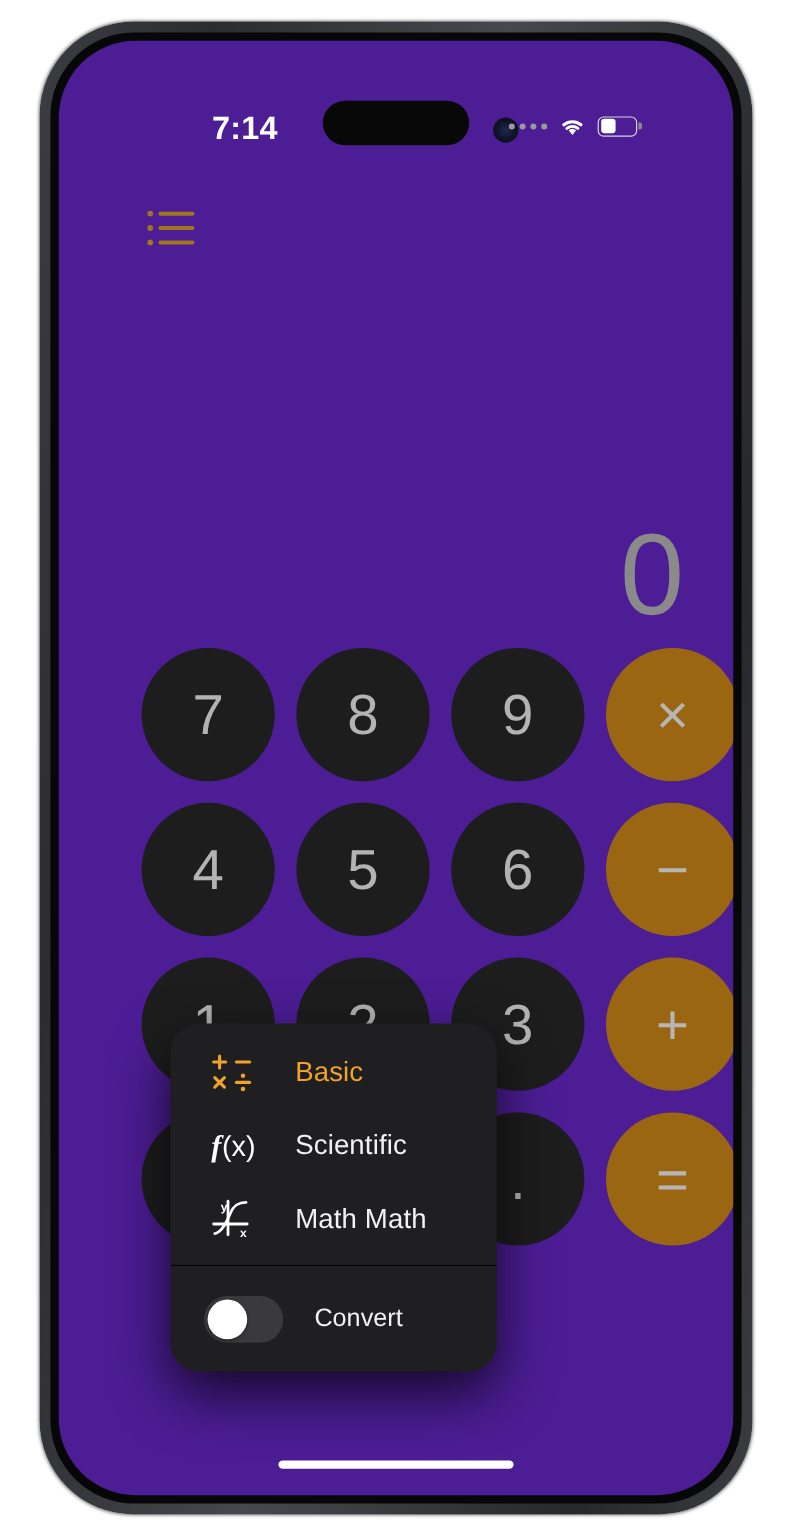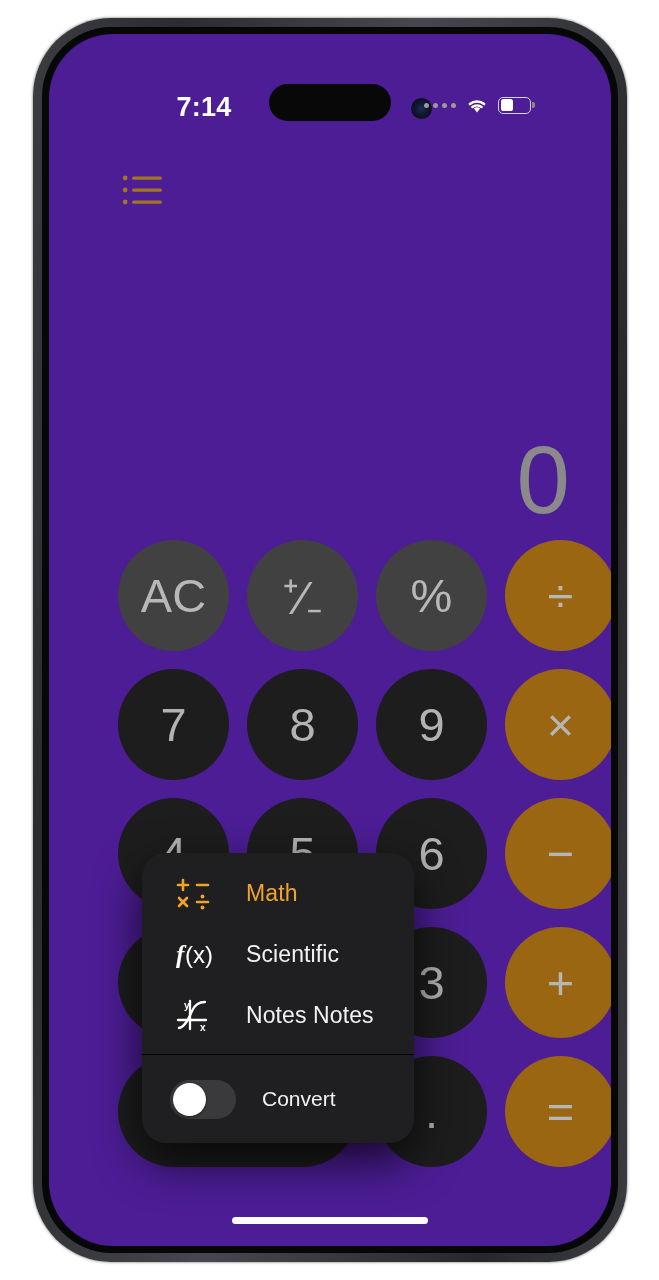--- a/index.html
+++ b/index.html
@@ -217,34 +217,20 @@
           <rect x="10" y="27.4" width="30" height="3.3" rx="1.6" fill="#a0761e"></rect>
         </svg>
       </div>
 
       <div id="display-area">
         <div id="display-value">0</div>
       </div>
 
       <div id="keypad">
 
-        <div class="key-row">
-          <div class="key fn">
-              <span class="glyph">AC</span>
-            </div>
-          <div class="key fn">
-              <span class="glyph">⁺⁄₋</span>
-            </div>
-          <div class="key fn">
-              <span class="glyph">%</span>
-            </div>
-          <div class="key op">
-              <span class="glyph">÷</span>
-            </div>
-        </div>
 
         <div class="key-row">
           <div class="key digit">
               <span class="glyph">7</span>
             </div>
           <div class="key digit">
               <span class="glyph">8</span>
             </div>
           <div class="key digit">
               <span class="glyph">9</span>
@@ -309,21 +295,21 @@
                   <line x1="7" y1="3" x2="7" y2="13"></line>
                   <line x1="21" y1="8" x2="32" y2="8"></line>
                   <line x1="3" y1="21" x2="11" y2="29"></line>
                   <line x1="11" y1="21" x2="3" y2="29"></line>
                   <line x1="21" y1="25" x2="32" y2="25"></line>
                 </g>
                 <circle cx="26.5" cy="19.5" r="1.9" fill="#f0a32a"></circle>
                 <circle cx="26.5" cy="30.5" r="1.9" fill="#f0a32a"></circle>
               </svg>
             </span>
-            <span class="mi-label">Math</span>
+            <span class="mi-label">Basic</span>
           </div>
 
           <div class="menu-item">
             <span class="mi-icon">
               <svg width="42" height="34" viewBox="0 0 42 34">
                 <text x="0" y="25" font-family="Liberation Serif, serif" font-style="italic" font-weight="bold" font-size="25" fill="#ffffff">f</text>
                 <text x="9" y="25" font-family="Liberation Sans, sans-serif" font-size="24" fill="#ffffff">(x)</text>
               </svg>
             </span>
             <span class="mi-label">Scientific</span>
@@ -334,21 +320,21 @@
               <svg width="40" height="36" viewBox="0 0 40 36">
                 <g stroke="#ffffff" stroke-width="2.3" fill="none" stroke-linecap="round">
                   <line x1="14" y1="3" x2="14" y2="31"></line>
                   <line x1="2" y1="22" x2="30" y2="22"></line>
                   <path d="M3 30 C 9 29, 13 20, 16 13 C 19 6, 23 4, 29 4"></path>
                 </g>
                 <text x="8" y="11" font-family="Liberation Sans, sans-serif" font-size="10" font-weight="bold" fill="#ffffff">y</text>
                 <text x="24" y="33" font-family="Liberation Sans, sans-serif" font-size="10" font-weight="bold" fill="#ffffff">x</text>
               </svg>
             </span>
-            <span class="mi-label">Notes Notes</span>
+            <span class="mi-label">Math Math</span>
           </div>
         </div>
 
         <div id="menu-divider"></div>
 
         <div id="convert-row">
           <div id="convert-toggle">
             <div id="convert-knob"></div>
           </div>
           <span id="convert-label">Convert</span>

